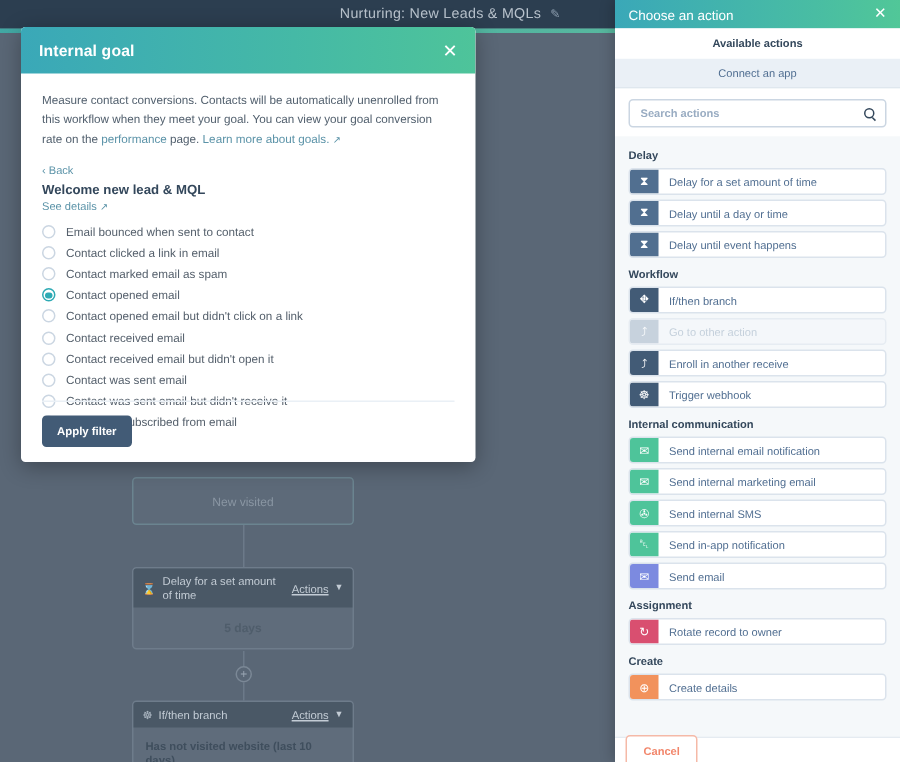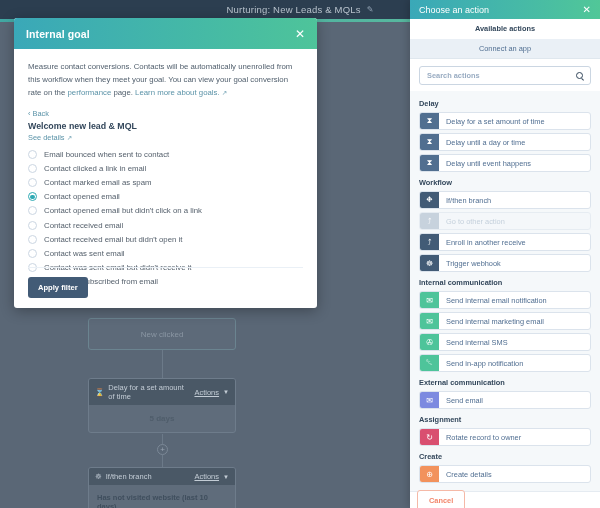--- a/index.html
+++ b/index.html
@@ -157,21 +157,21 @@
     <div class="topnav">
       <span class="topnav-title">Nurturing: New Leads &amp; MQLs</span>
       <span class="topnav-pencil">✎</span>
     </div>
     <div class="teal-strip"></div>
     <div class="teal-underline"></div>
 
     <div class="canvas">
 
       <div class="card-ghost" style="top:296px">
-        <span>New clicked</span>
+        <span>New visited</span>
       </div>
 
       <div class="vline" style="top:328px; height:28px"></div>
 
       <div class="card" style="top:356px">
         <div class="card-head">
           <span class="ic">⌛</span>
           <span class="tt">Delay for a set amount of time</span>
           <span class="act">Actions</span>
           <span class="caret">▼</span>
@@ -331,21 +331,20 @@
           <div class="ai-label">Send internal marketing email</div>
         </div>
         <div class="action-item">
           <div class="ai-icon" style="background: rgb(78, 196, 154);">✇</div>
           <div class="ai-label">Send internal SMS</div>
         </div>
         <div class="action-item">
           <div class="ai-icon" style="background: rgb(78, 196, 154);">␇</div>
           <div class="ai-label">Send in-app notification</div>
         </div>
-        <div class="sec-title">External communication</div>
         <div class="action-item">
           <div class="ai-icon" style="background: rgb(124, 138, 224);">✉</div>
           <div class="ai-label">Send email</div>
         </div>
         <div class="sec-title">Assignment</div>
         <div class="action-item">
           <div class="ai-icon" style="background: rgb(217, 79, 112);">↻</div>
           <div class="ai-label">Rotate record to owner</div>
         </div>
         <div class="sec-title">Create</div>

